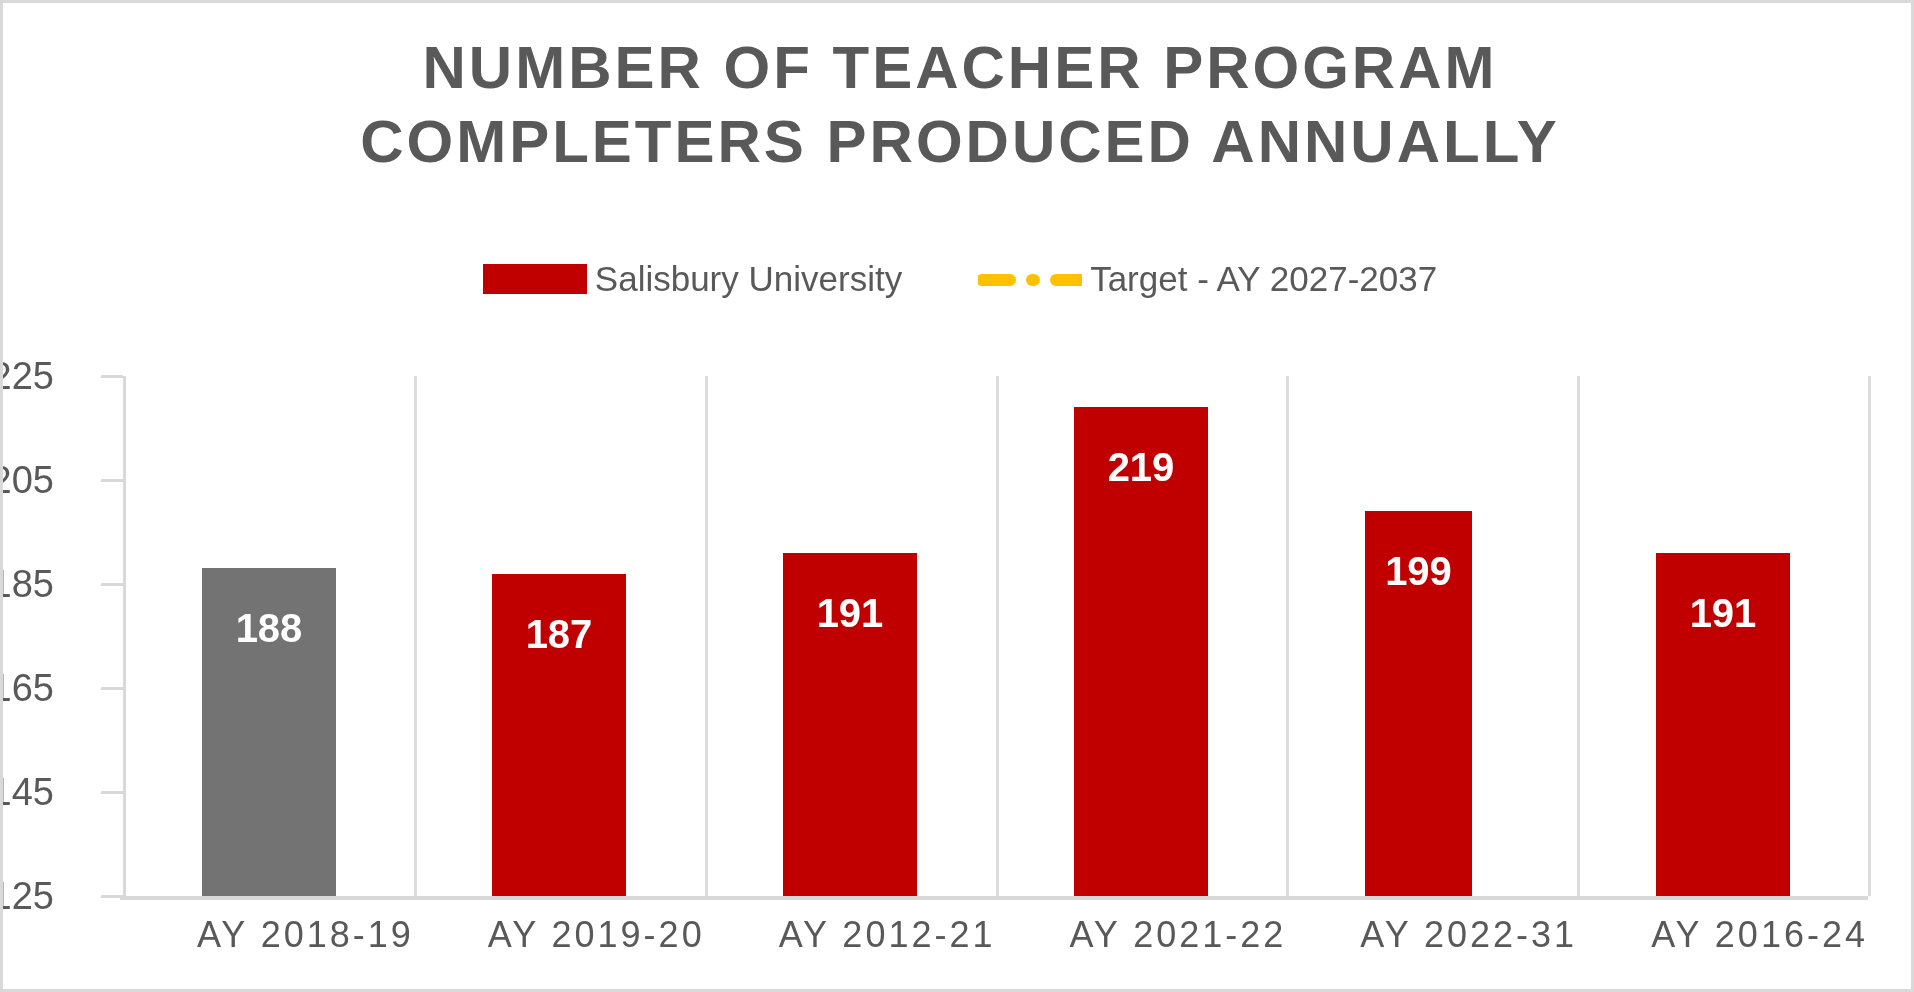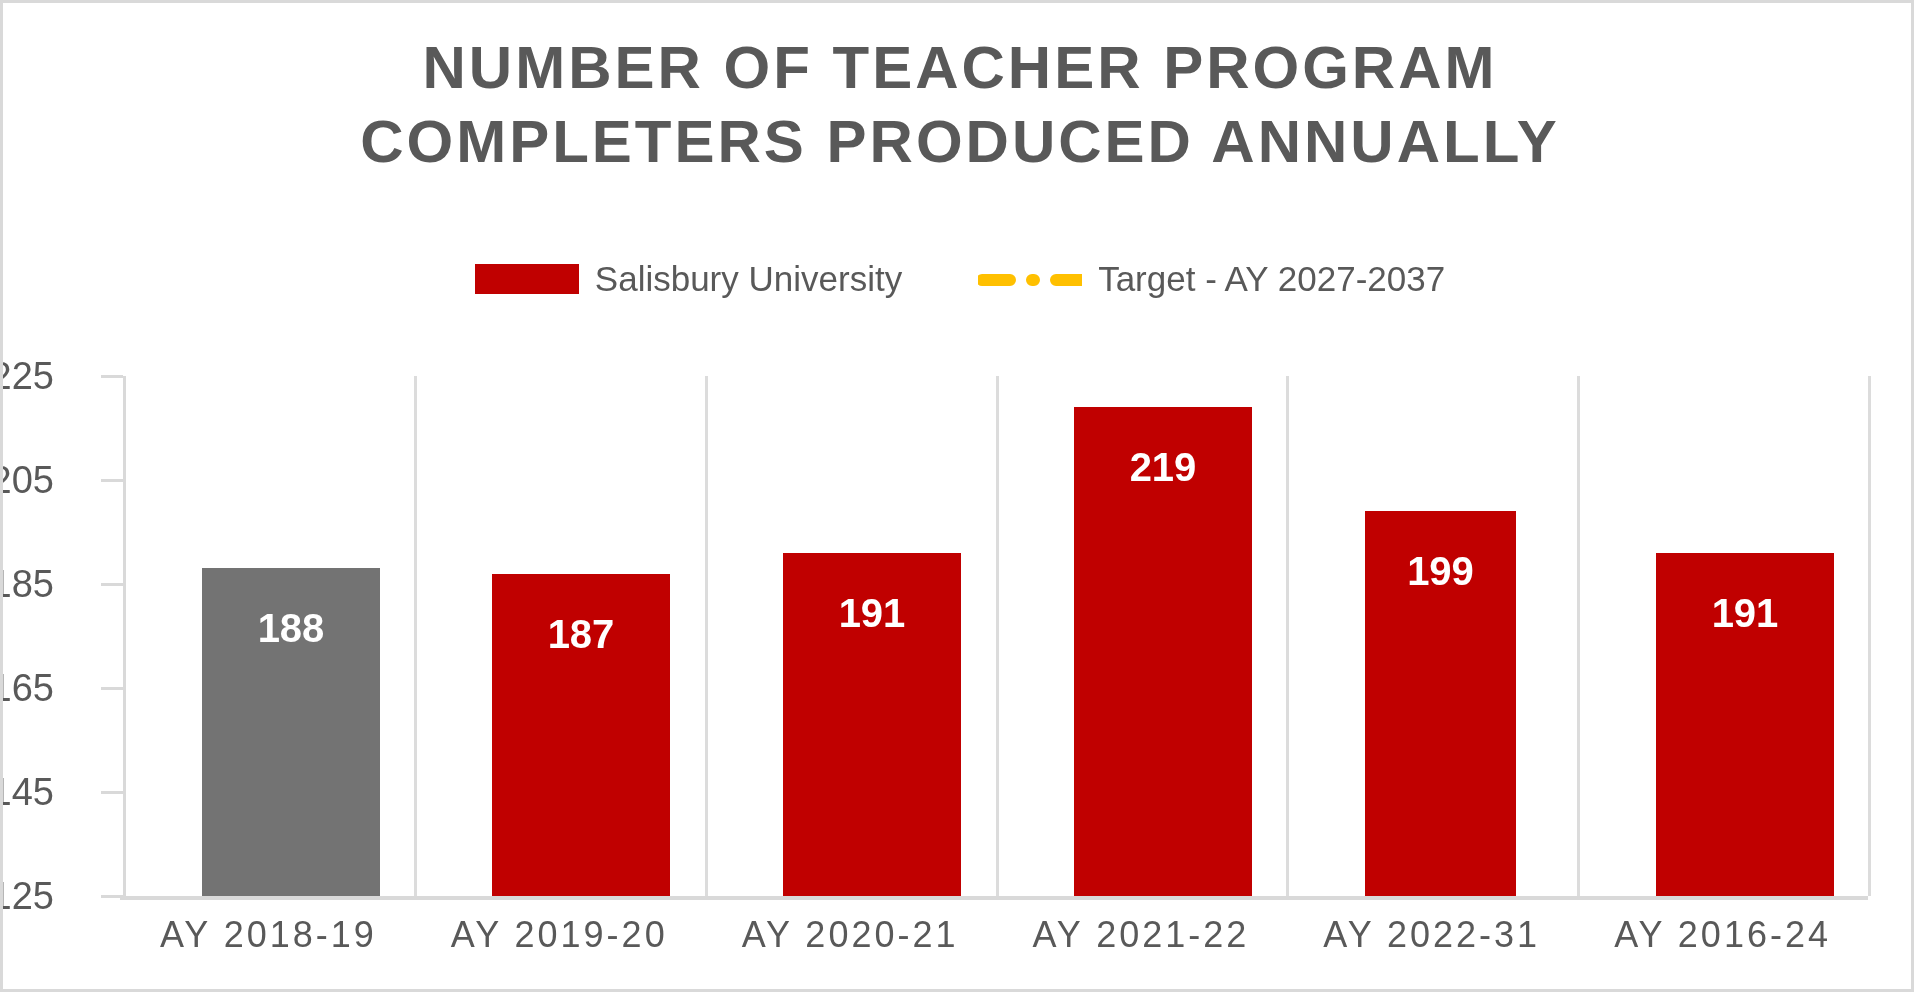--- a/index.html
+++ b/index.html
@@ -45,21 +45,21 @@
     left: 0;
     width: 1914px;
     display: flex;
     justify-content: center;
     align-items: center;
     gap: 76px;
   }
   .legend-entry {
     display: flex;
     align-items: center;
-    gap: 16px;
+    gap: 8px;
   }
   .legend-swatch-bar {
     width: 104px;
     height: 30px;
     background: #c00000;
   }
   .legend-swatch-line {
     width: 104px;
     height: 30px;
     display: block;
@@ -128,21 +128,20 @@
     position: absolute;
     left: 0;
     top: 0;
     width: 1745px;
     height: 520px;
   }
   .bar {
     position: absolute;
     bottom: 0;
     background: #c00000;
-    padding-left: 44px;
   }
   .bar-value {
     position: absolute;
     left: 0;
     width: 100%;
     text-align: center;
     color: #ffffff;
     font-weight: bold;
     font-size: 40px;
     line-height: 40px;
@@ -152,21 +151,21 @@
   .x-labels {
     position: absolute;
     left: 120px;
     top: 910px;
     width: 1745px;
     height: 50px;
     display: flex;
   }
   .x-label {
     flex: 1 1 0;
-    text-align: center;
+    text-align: right;
     color: #595959;
     font-size: 36px;
     line-height: 44px;
     letter-spacing: 3px;
     font-family: "Liberation Sans", sans-serif;
     white-space: nowrap;
   }
 </style>
 </head>
 <body>
@@ -234,19 +233,19 @@
         </div>
         <div class="bar" style="left: 1533px; width: 134px; height: 343px; background: rgb(192, 0, 0);">
           <div class="bar-value" style="top: 40px;">191</div>
         </div>
       </div>
   </div>
 
   <div class="x-labels" id="x-labels">
       <div class="x-label">AY 2018-19</div>
       <div class="x-label">AY 2019-20</div>
-      <div class="x-label">AY 2020-21</div>
+      <div class="x-label">AY 2012-21</div>
       <div class="x-label">AY 2021-22</div>
       <div class="x-label">AY 2022-31</div>
       <div class="x-label">AY 2016-24</div>
     </div>
 
 </div>
 
 </body></html>

